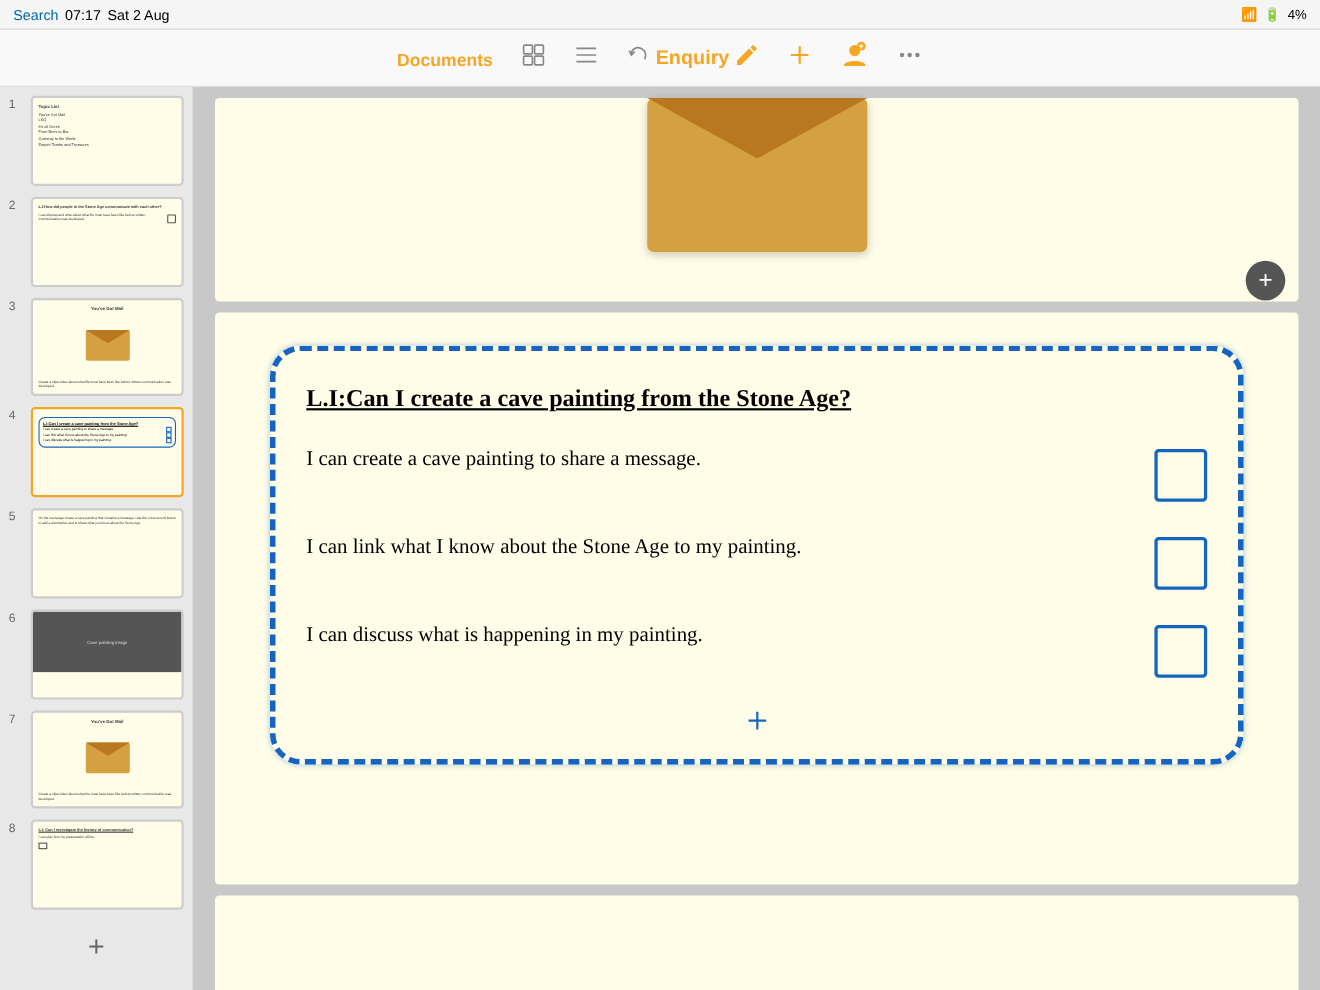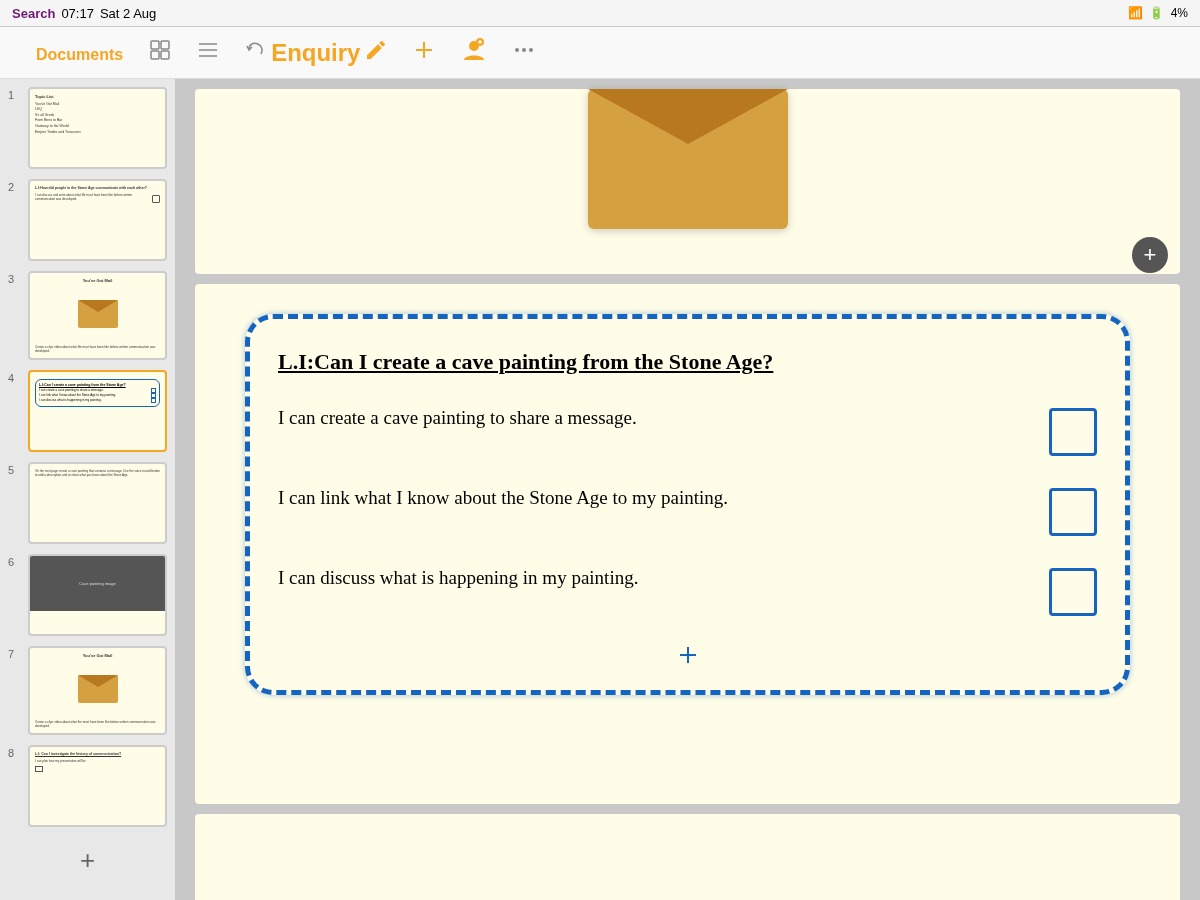--- a/index.html
+++ b/index.html
@@ -38,32 +38,32 @@
       gap: 6px;
       font-size: 12px;
     }
 
     
     .toolbar {
       background: #f9f9f9;
       height: 52px;
       display: flex;
       align-items: center;
-      justify-content: flex-start;
-      padding: 0 32px;
+      justify-content: center;
+      padding: 0 4px;
       border-bottom: 1px solid #ddd;
       flex-shrink: 0;
     }
     .toolbar-left {
       display: flex;
       align-items: center;
       gap: 18px;
     }
     .toolbar-center {
-      font-size: 24px;
+      font-size: 18px;
       font-weight: 600;
       color: #f5a623;
     }
     .toolbar-right {
       display: flex;
       align-items: center;
       gap: 16px;
     }
     .toolbar-btn {
       background: none;
@@ -286,21 +286,21 @@
       border-left: 20px solid transparent;
       border-right: 20px solid transparent;
       border-top: 12px solid #b87820;
     }
   </style>
 </head>
 <body>
 
 <div class="status-bar">
   <div class="status-bar-left">
-    <span style="color:#701a75; font-weight:700;">Search</span>
+    <span style="color:#0369a1; font-weight:400;">Search</span>
     <span>07:17</span>
     <span>Sat 2 Aug</span>
   </div>
   <div class="status-bar-right">
     <span>📶</span>
     <span>🔋</span>
     <span>4%</span>
   </div>
 </div>
 

